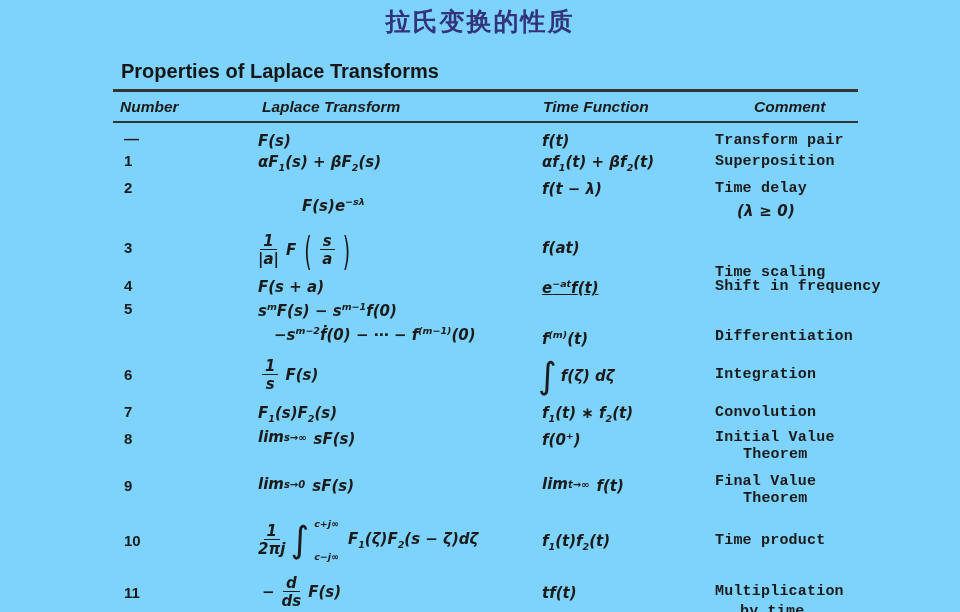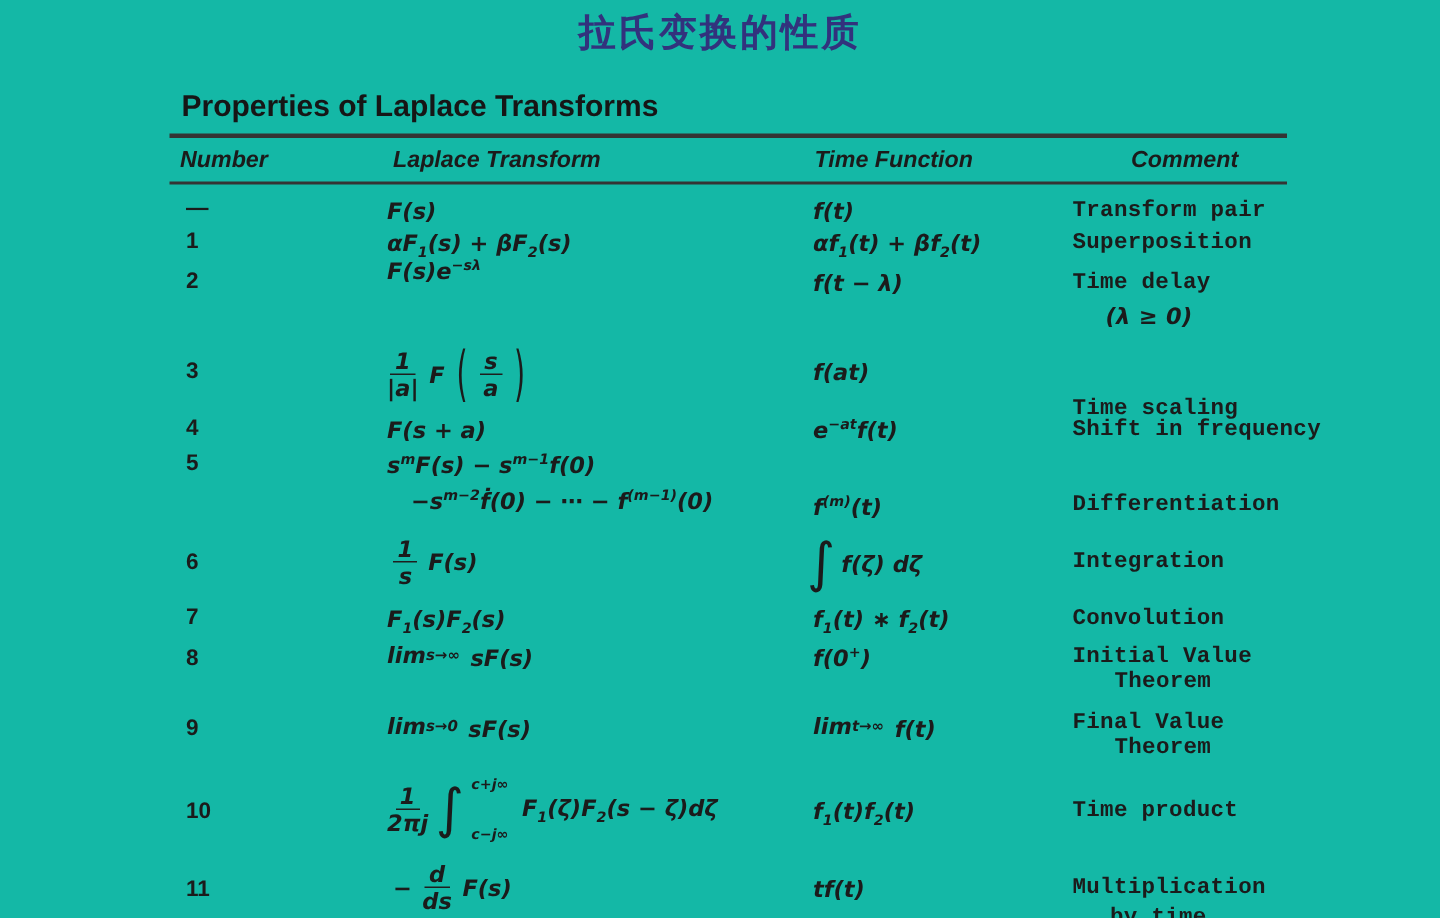--- a/index.html
+++ b/index.html
@@ -1,16 +1,16 @@
 <!DOCTYPE html>
 <html><head>
 <meta charset="utf-8">
 <style>
   html,body{margin:0;padding:0;background:#ffffff;}
-  .page{position:relative;width:960px;height:612px;background:#14b8a6;overflow:hidden;
+  .page{position:relative;width:960px;height:612px;background:#7dd3fc;overflow:hidden;
         font-family:"Liberation Sans",sans-serif;color:#1e1e1e;}
   .title{position:absolute;top:5px;left:0;width:100%;text-align:center;
          font-size:25px;font-weight:bold;letter-spacing:2px;
          font-family:"DejaVu Sans",sans-serif;}
   .caption{position:absolute;left:121px;top:60px;font-size:20px;font-weight:600;color:#161616;}
   .rule{position:absolute;left:113px;width:745px;background:#343434;}
   .rule-top{top:89px;height:3px;}
   .rule-hdr{top:121px;height:2px;}
   .cell{position:absolute;font-size:15px;white-space:nowrap;color:#1b1b1b;}
   .hdr{font-weight:700;font-style:italic;font-size:15.5px;}
@@ -55,21 +55,21 @@
   <span class="cell col-lt math" style="top:132px;">F(s)</span>
   <span class="cell col-tf math" style="top:132px;">f(t)</span>
   <span class="cell col-c" style="top:132px;">Transform pair</span>
 
   <span class="cell col-num" style="top:152px;">1</span>
   <span class="cell col-lt math" style="top:153px;"><span>αF</span><sub>1</sub><span>(s) + βF</span><sub>2</sub><span>(s)</span></span>
   <span class="cell col-tf math" style="top:153px;"><span>αf</span><sub>1</sub><span>(t) + βf</span><sub>2</sub><span>(t)</span></span>
   <span class="cell col-c" style="top:153px;">Superposition</span>
 
   <span class="cell col-num" style="top:179px;">2</span>
-  <span class="cell col-lt math" style="top:172px;"><span>F(s)e</span><sup>−sλ</sup></span>
+  <span class="cell col-lt math" style="top:196px;margin-left:44px;"><span>F(s)e</span><sup>−sλ</sup></span>
   <span class="cell col-tf math" style="top:180px;">f(t − λ)</span>
   <span class="cell col-c" style="top:180px;">Time delay</span>
   <span class="cell col-c math" style="top:202px;left:737px;">(λ ≥ 0)</span>
 
   <span class="cell col-num" style="top:239px;">3</span>
   <span class="cell col-lt math flexrow" style="top:226px;height:48px;">
     <span class="frac">
         <span class="fr-top">1</span>
         <span class="fr-bot">|a|</span>
       </span>
@@ -79,21 +79,21 @@
         <span class="fr-top">s</span>
         <span class="fr-bot">a</span>
       </span>
     <span class="bigp">)</span>
   </span>
   <span class="cell col-tf math" style="top:239px;">f(at)</span>
   <span class="cell col-c" style="top:239px;margin-top:25px;">Time scaling</span>
 
   <span class="cell col-num" style="top:277px;">4</span>
   <span class="cell col-lt math" style="top:278px;">F(s + a)</span>
-  <span class="cell col-tf math" style="top:278px;"><span>e</span><sup>−at</sup><span>f(t)</span></span>
+  <span class="cell col-tf math" style="top:278px;text-decoration:underline;"><span>e</span><sup>−at</sup><span>f(t)</span></span>
   <span class="cell col-c" style="top:278px;">Shift in frequency</span>
 
   <span class="cell col-num" style="top:300px;">5</span>
   <span class="cell col-lt math" style="top:301px;"><span>s</span><sup>m</sup><span>F(s) − s</span><sup>m−1</sup><span>f(0)</span></span>
   <span class="cell math" style="top:325px;left:274px;"><span>−s</span><sup>m−2</sup><span>ḟ(0) − ⋯ − f</span><sup>(m−1)</sup><span>(0)</span></span>
   <span class="cell col-tf math" style="top:329px;"><span>f</span><sup>(m)</sup><span>(t)</span></span>
   <span class="cell col-c" style="top:328px;">Differentiation</span>
 
   <span class="cell col-num" style="top:366px;">6</span>
   <span class="cell col-lt math flexrow" style="top:353px;height:44px;left:262px;">

